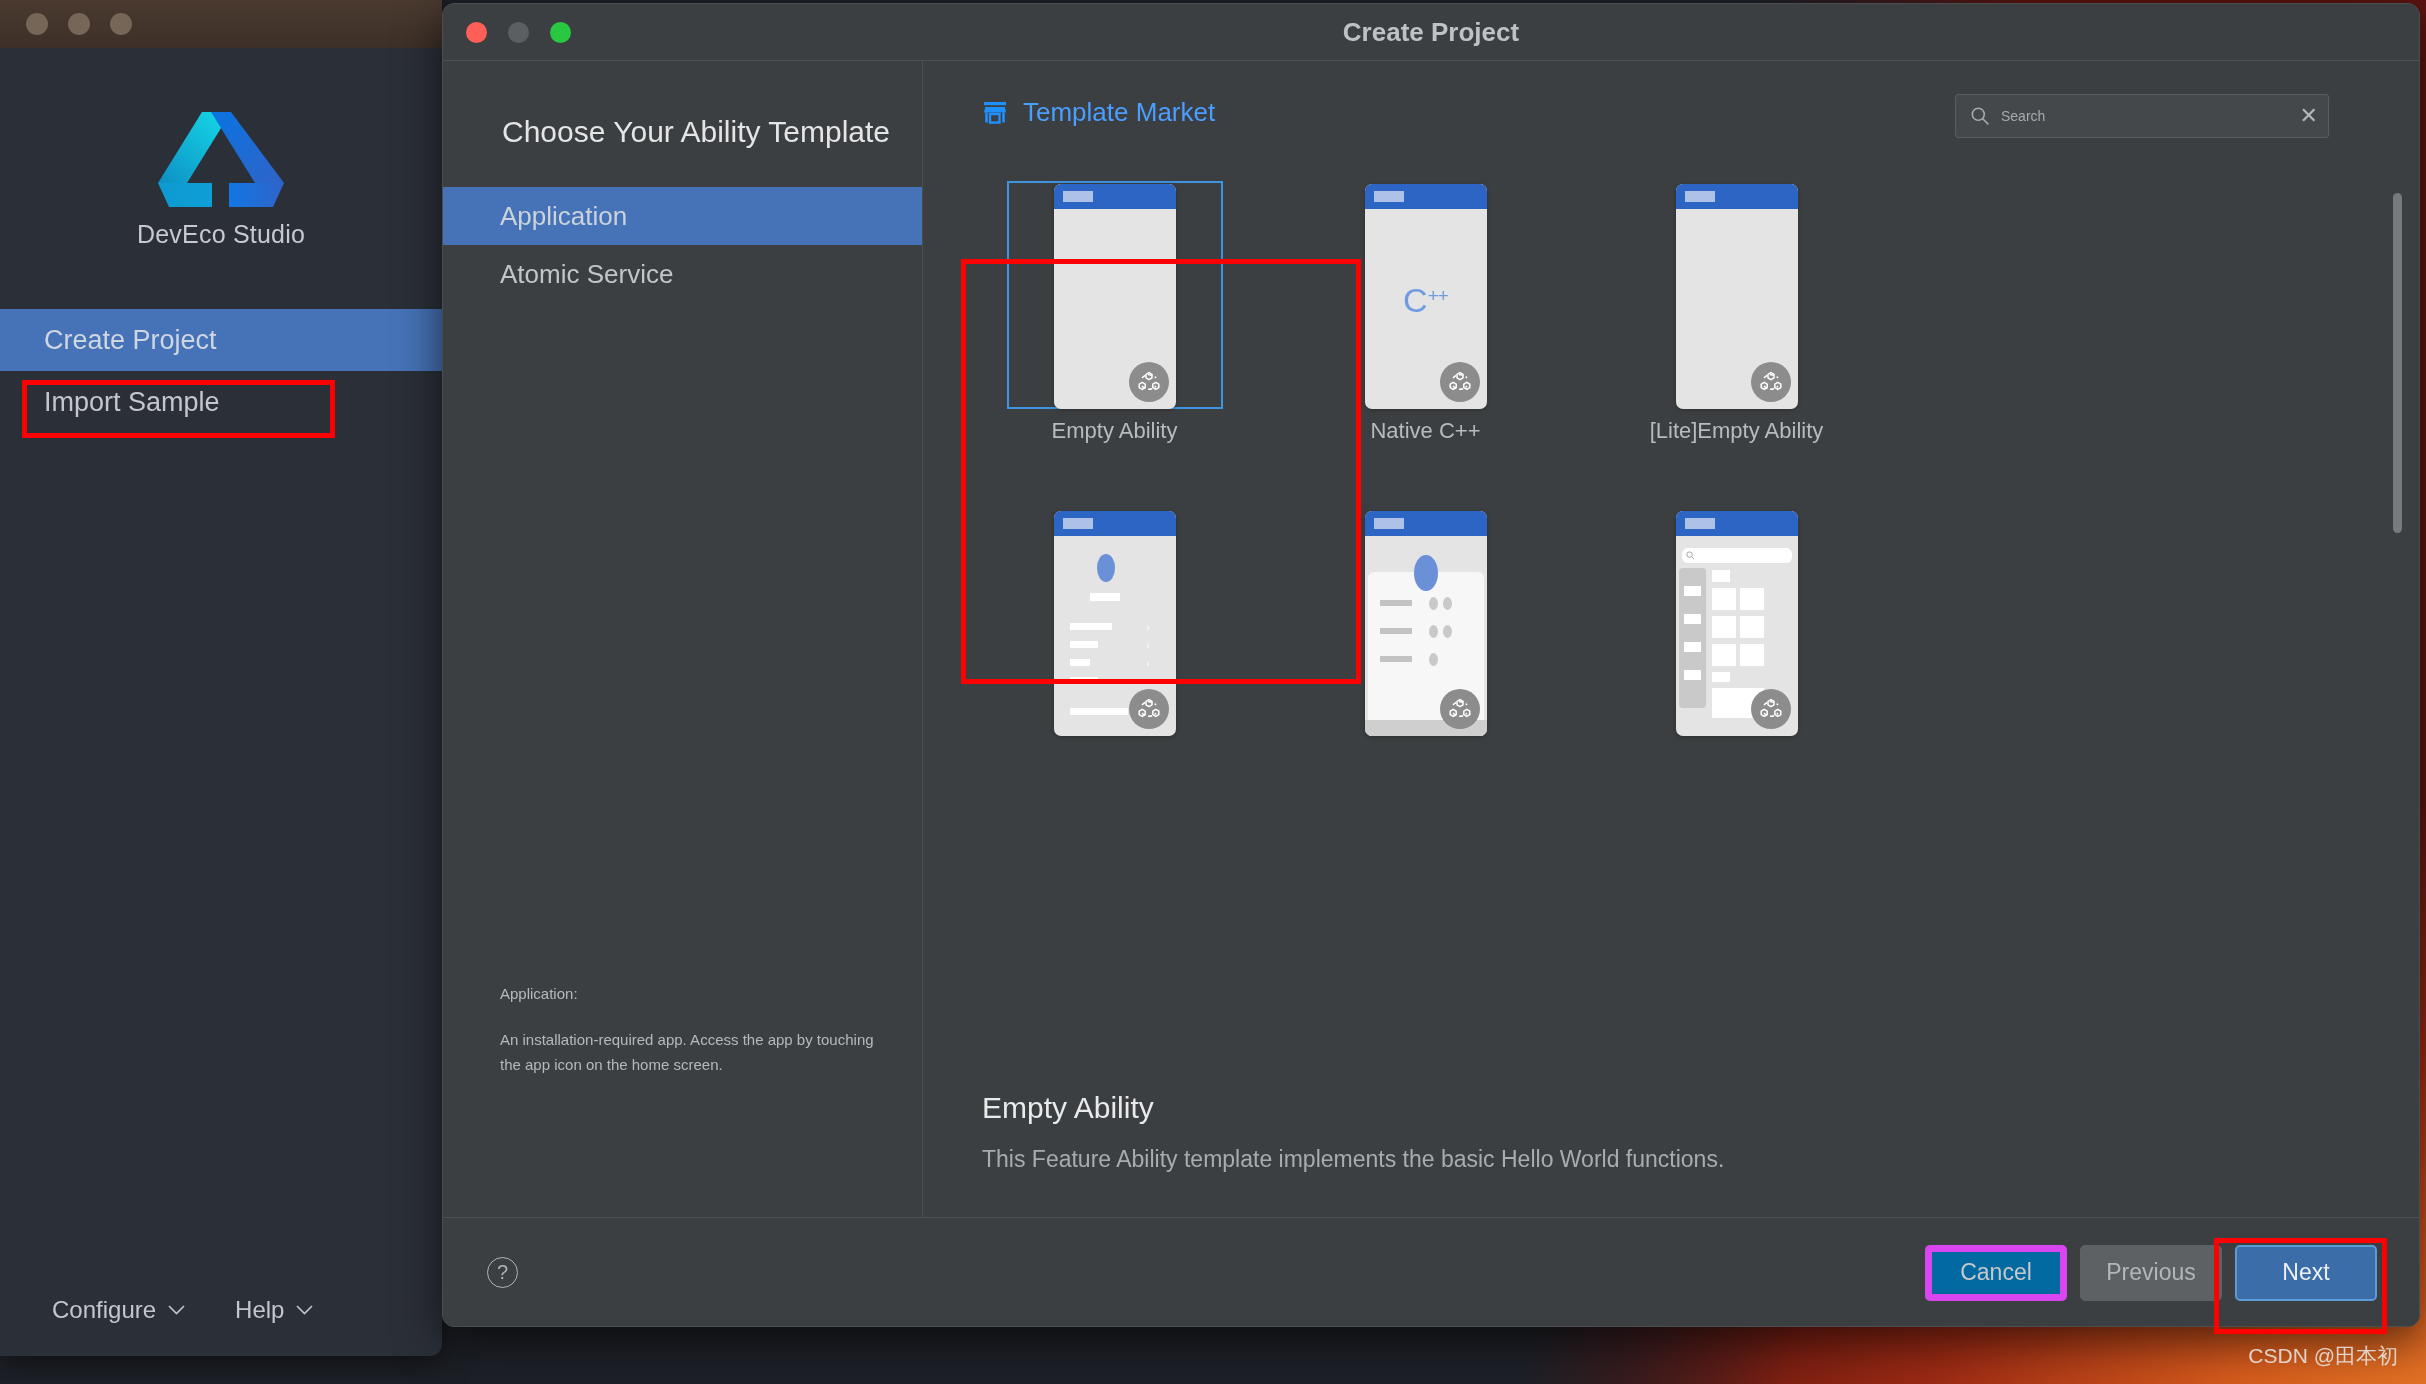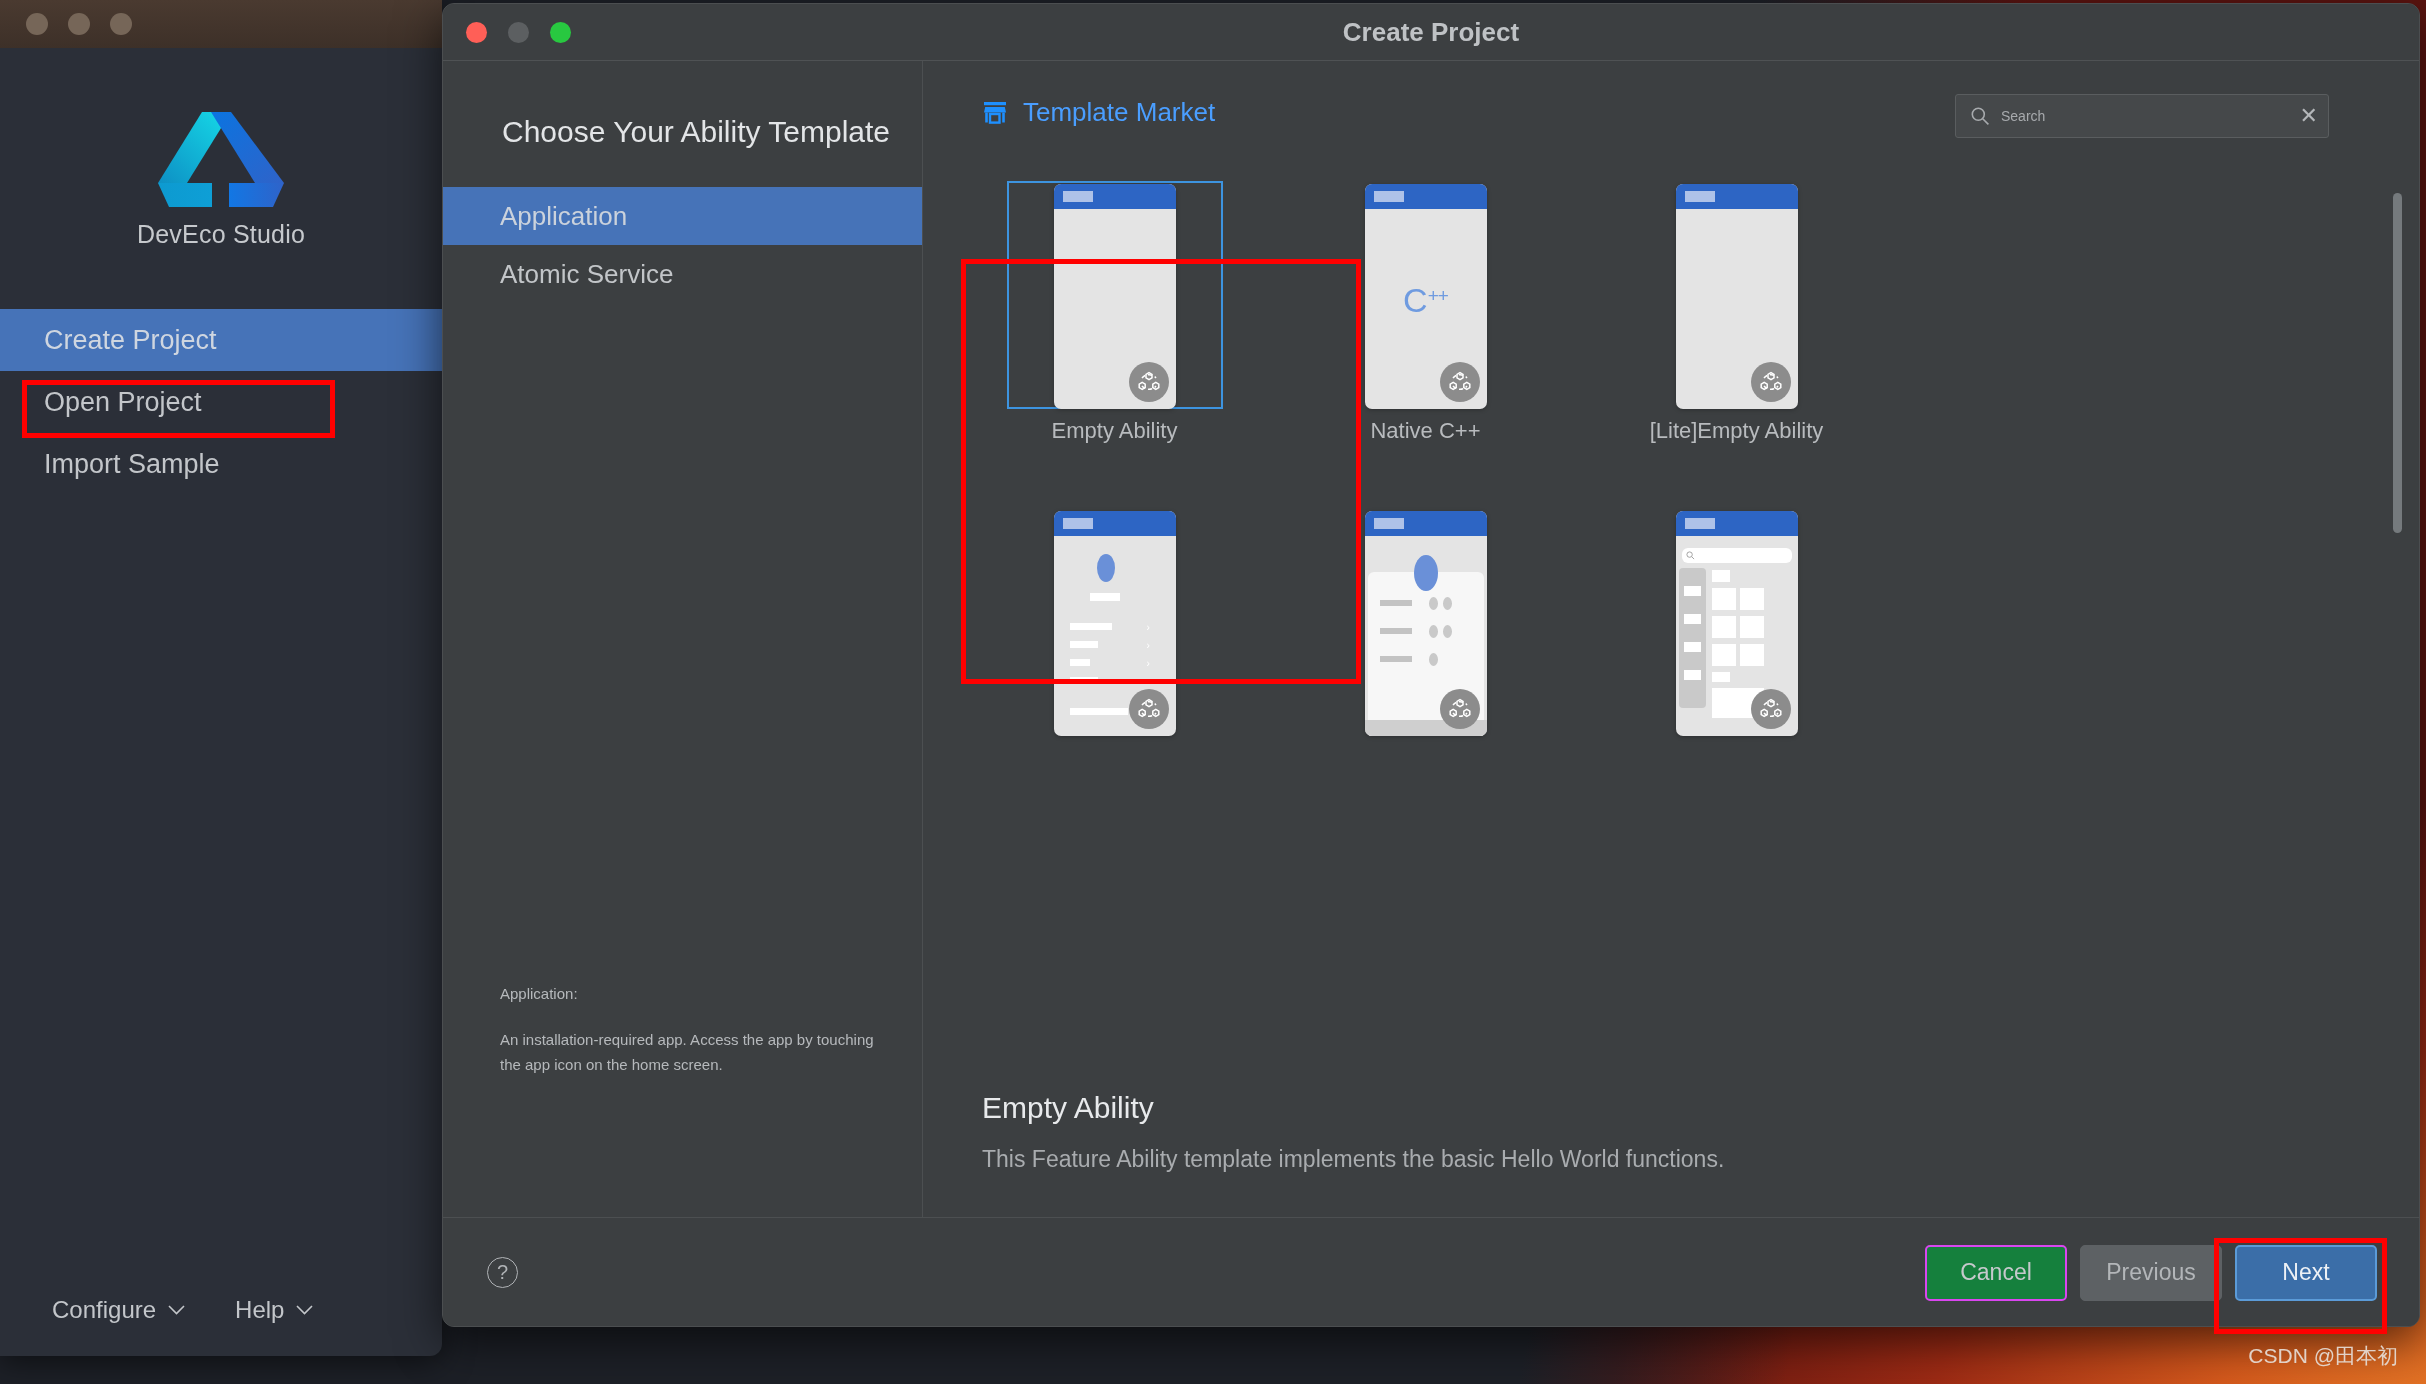--- a/index.html
+++ b/index.html
@@ -218,21 +218,21 @@
     width: 31px; height: 31px; border-radius: 50%;
     border: 1.5px solid #b0b3b6; color: #b0b3b6;
     font-size: 20px; display: flex; align-items: center; justify-content: center;
   }
   #footer-buttons { margin-left: auto; display: flex; gap: 13px; align-items: center; }
   .btn {
     height: 56px; min-width: 142px; padding: 0 24px;
     border-radius: 5px; font-size: 23px;
     display: flex; align-items: center; justify-content: center;
   }
-  .btn.secondary { background: #15803d; color: #c6c9cc; border: 2px solid #d946ef; }
+  .btn.secondary { background: #0369a1; color: #c6c9cc; border: 7px solid #d946ef; }
   .btn.disabled { background: #5d6164; color: #b3b6b9; border: 1px solid #5d6164; }
   .btn.primary {
     background: #3b6ea8; color: #edf1f5;
     border: 2px solid #5b9bd8;
   }
 
   
   #watermark {
     position: absolute; right: 28px; bottom: 14px;
     font-size: 21px; color: #e6ddd6; opacity: .92;
@@ -279,23 +279,20 @@
         <polygon points="84,22 137,93 108,93 64,22" fill="url(#gr)"></polygon>
         <polygon points="11,93 65,93 65,117 22,117" fill="url(#glb)"></polygon>
         <polygon points="82,93 137,93 126,117 82,117" fill="url(#grb)"></polygon>
       </svg>
       <div id="app-title">DevEco Studio</div>
     </div>
 
     <div id="welcome-menu">
       <div class="welcome-item active">
         <span>Create Project</span>
-      </div>
-      <div class="welcome-item">
-        <span>Open Project</span>
       </div>
       <div class="welcome-item">
         <span>Import Sample</span>
       </div>
     </div>
   </div>
 
   <div id="welcome-footer">
     <div class="foot-btn">
       <span>Configure</span>

